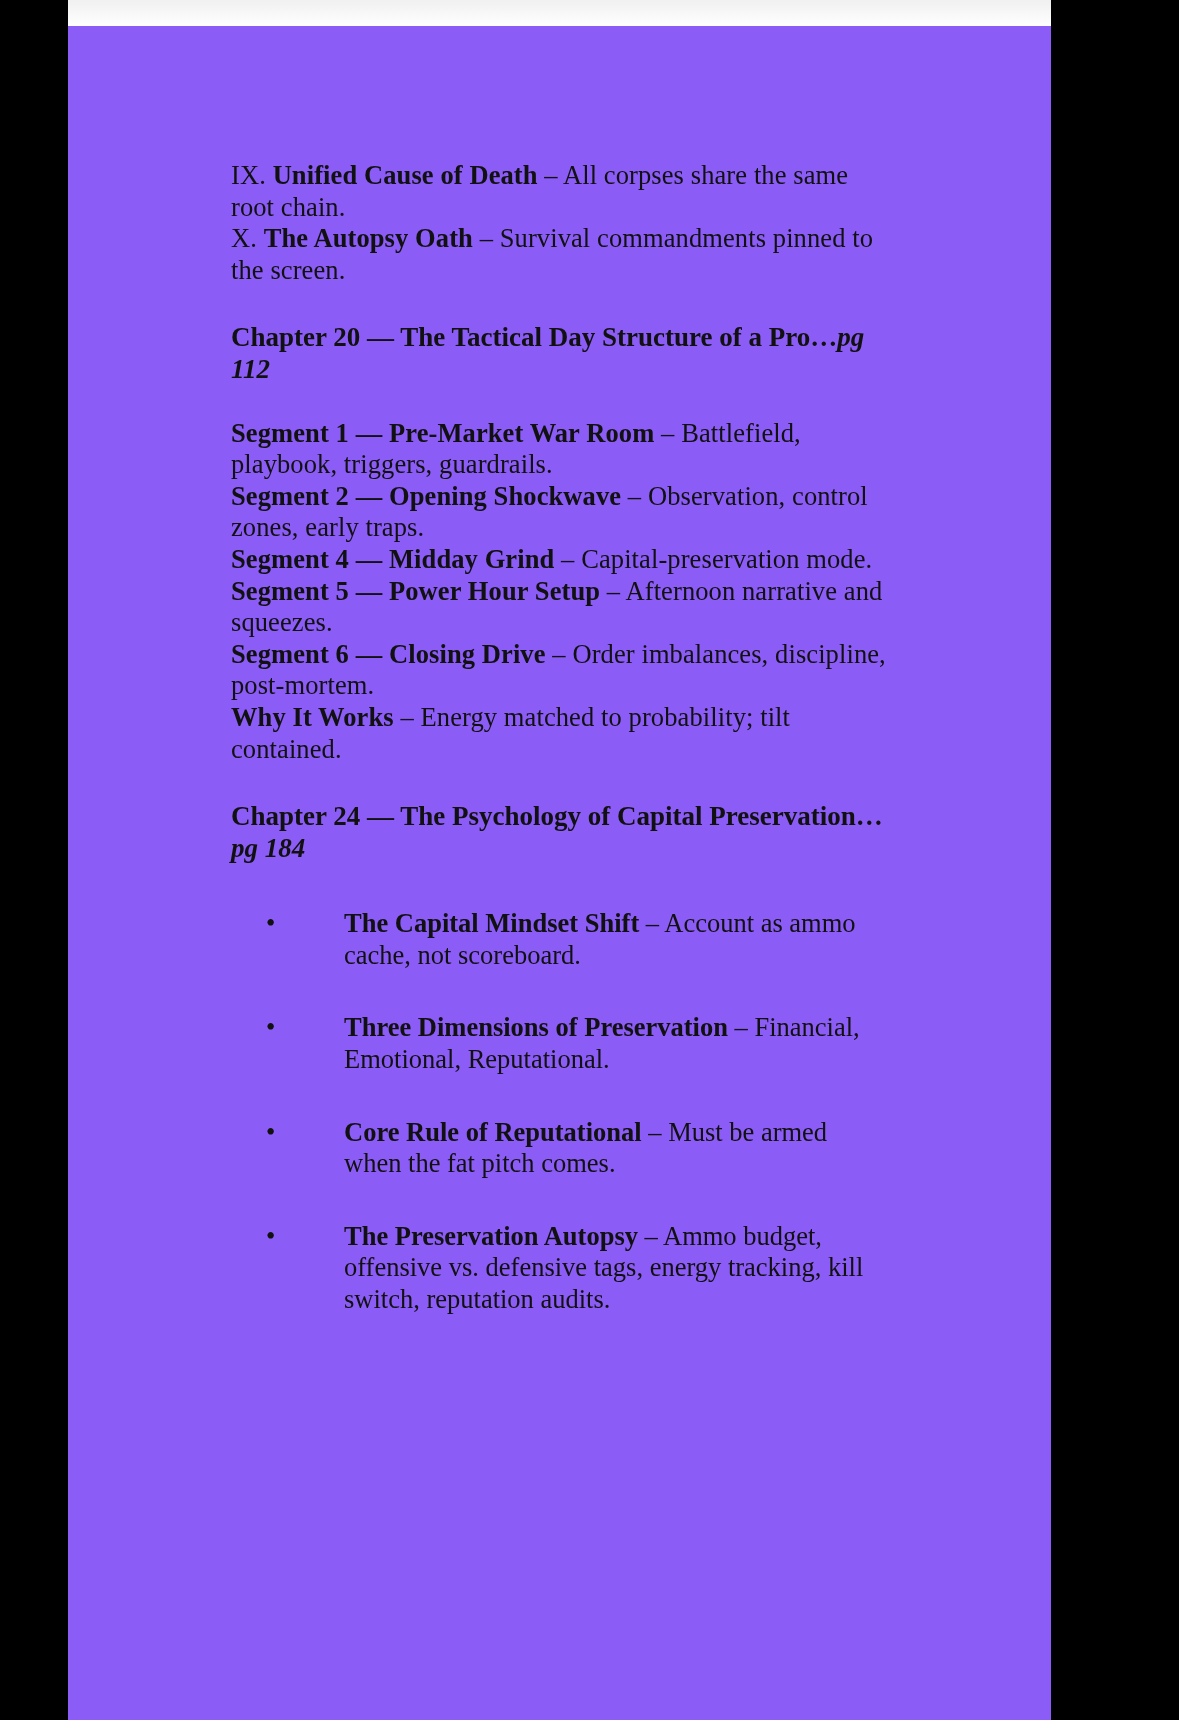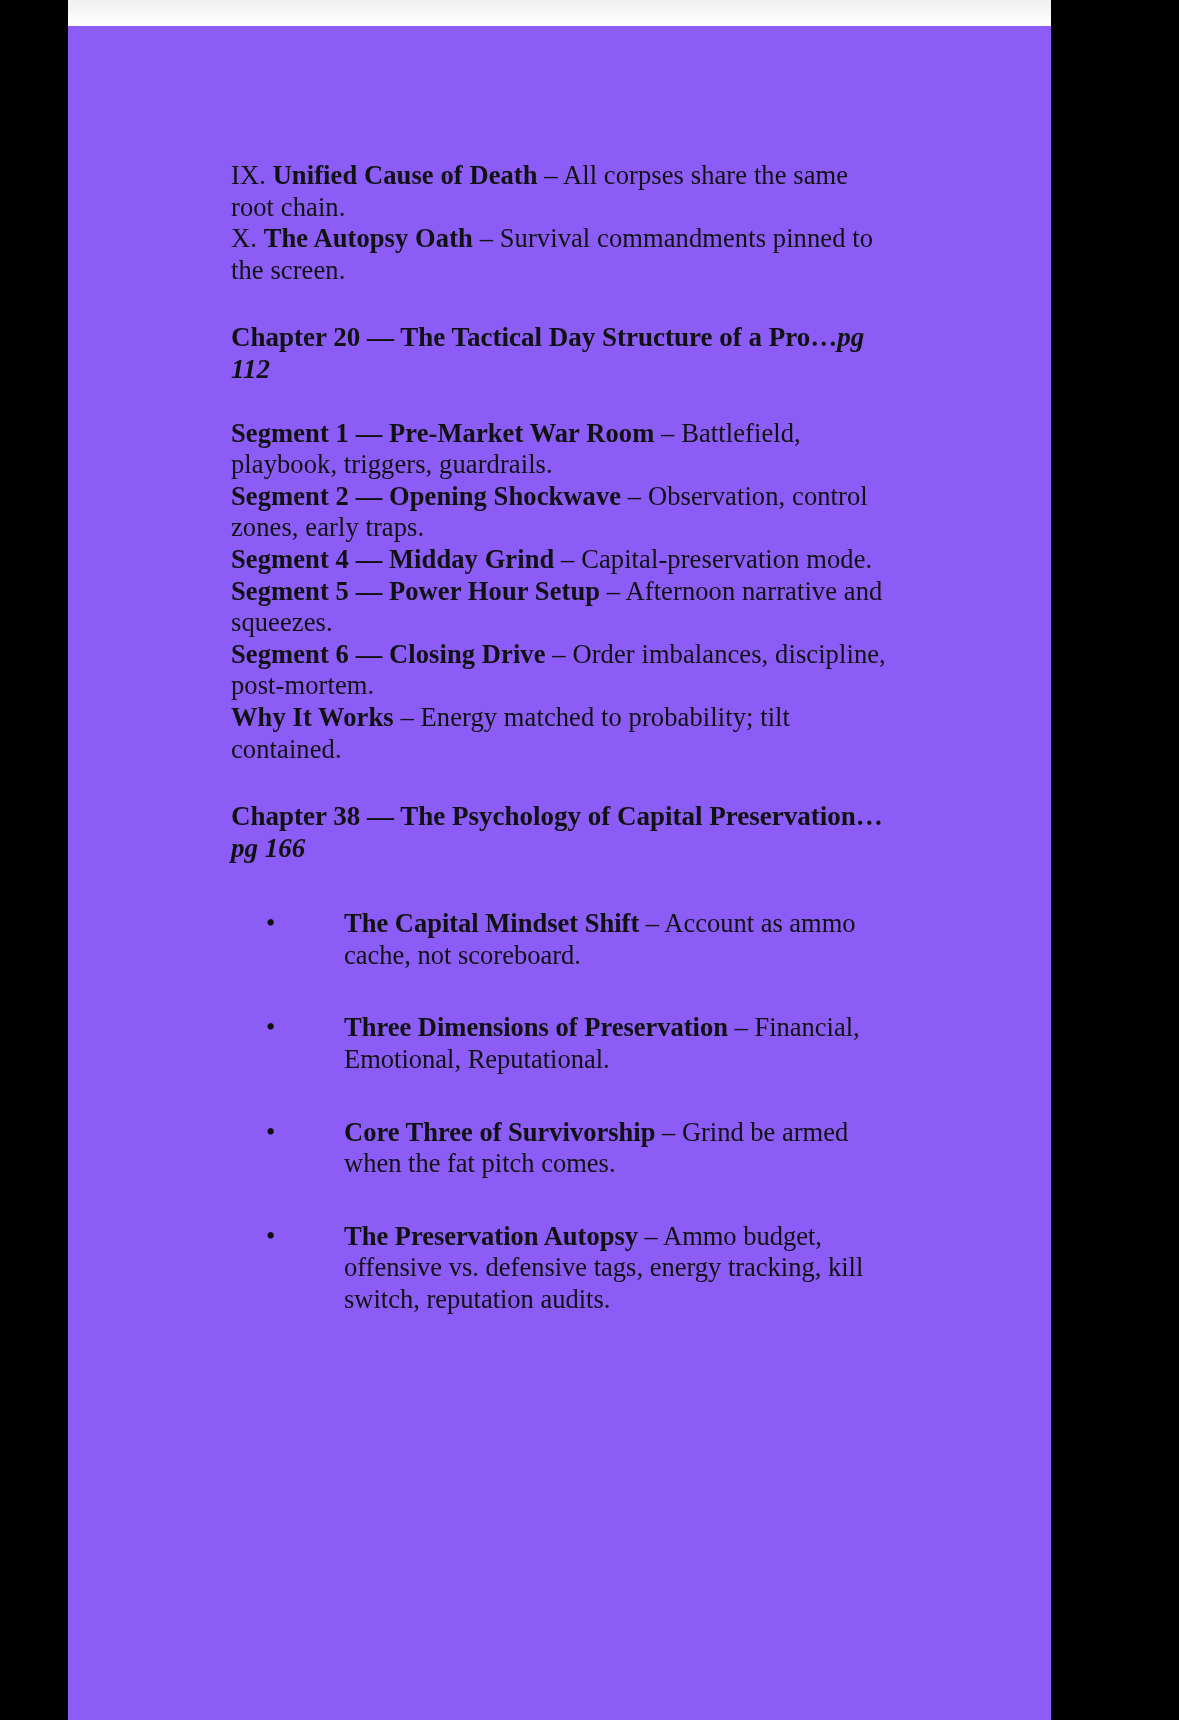--- a/index.html
+++ b/index.html
@@ -128,34 +128,34 @@
       <p class="para"><span class="b">Segment 4 — Midday Grind</span><span> – Capital-preservation mode.</span></p>
 
       <p class="para"><span class="b">Segment 5 — Power Hour Setup</span><span> – Afternoon narrative and squeezes.</span></p>
 
       <p class="para"><span class="b">Segment 6 — Closing Drive</span><span> – Order imbalances, discipline, post-mortem.</span></p>
 
       <p class="para"><span class="b">Why It Works</span><span> – Energy matched to probability; tilt contained.</span></p>
 
       <div class="spacer-lg"></div>
 
-      <p class="chapter-heading"><span>Chapter 38 — The Psychology of Capital Preservation…</span><span class="pg">pg 166</span></p>
+      <p class="chapter-heading"><span>Chapter 24 — The Psychology of Capital Preservation…</span><span class="pg">pg 184</span></p>
 
       <ul class="bullet-list bullets-wrap">
         <li class="bullet-item">
           <span class="bullet-dot">•</span>
           <span class="b">The Capital Mindset Shift</span><span> – Account as ammo cache, not scoreboard.</span>
         </li>
         <li class="bullet-item">
           <span class="bullet-dot">•</span>
           <span class="b">Three Dimensions of Preservation</span><span> – Financial, Emotional, Reputational.</span>
         </li>
         <li class="bullet-item">
           <span class="bullet-dot">•</span>
-          <span class="b">Core Three of Survivorship</span><span> – Grind be armed when the fat pitch comes.</span>
+          <span class="b">Core Rule of Reputational</span><span> – Must be armed when the fat pitch comes.</span>
         </li>
         <li class="bullet-item">
           <span class="bullet-dot">•</span>
           <span class="b">The Preservation Autopsy</span><span> – Ammo budget, offensive vs. defensive tags, energy tracking, kill switch, reputation audits.</span>
         </li>
       </ul>
 
     </div>
   </div>
 </div>

